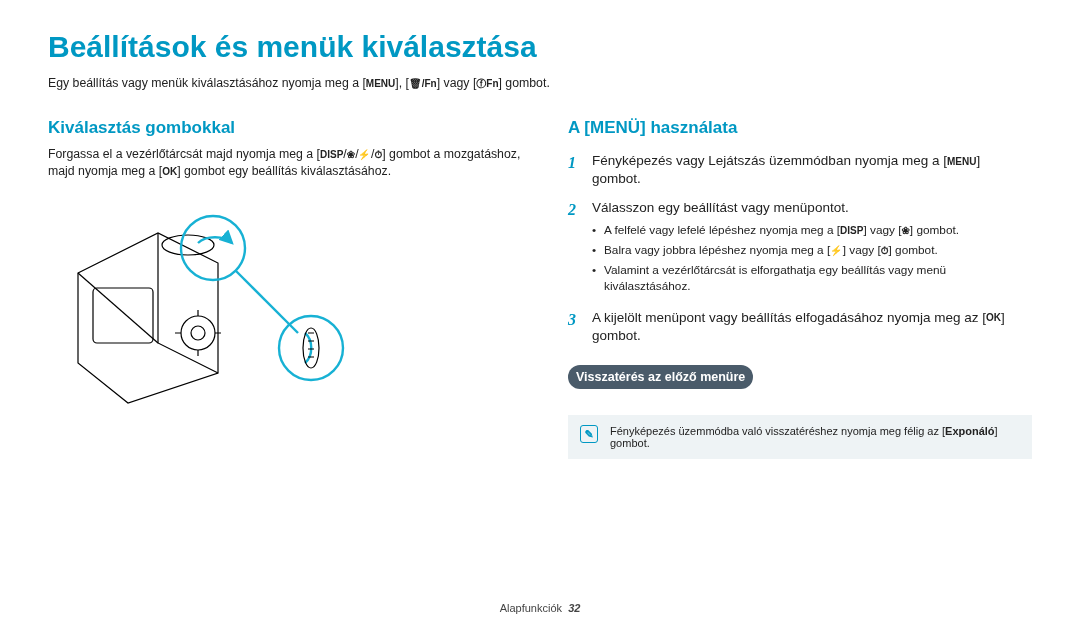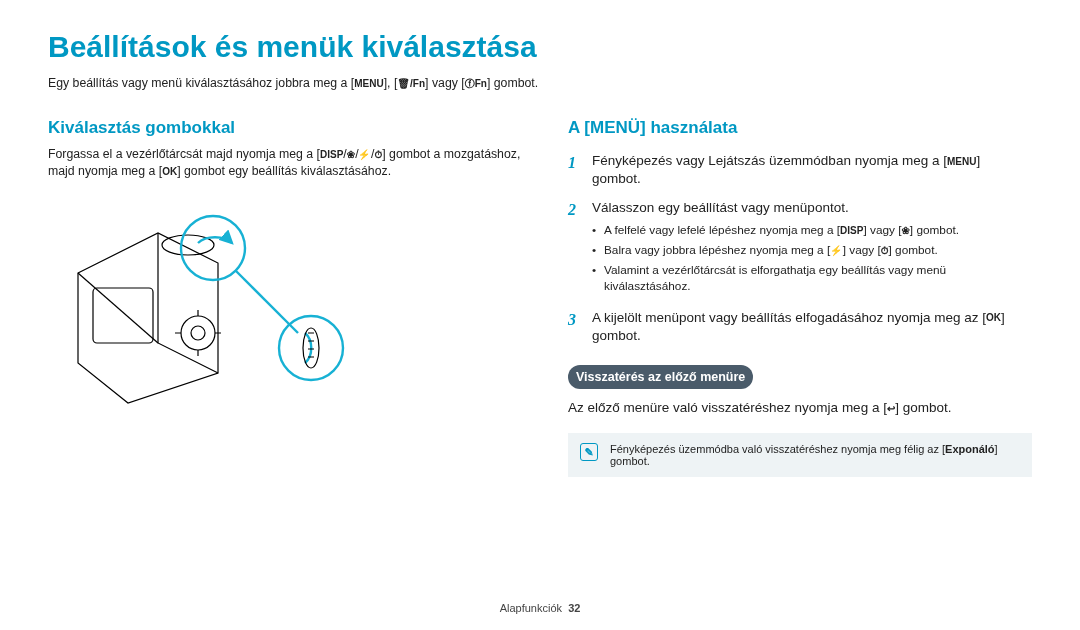--- a/index.html
+++ b/index.html
@@ -117,29 +117,29 @@
     font-weight: bold;
   }
   .footer {
     position: absolute;
     bottom: 16px;
     left: 0; right: 0;
     text-align: center;
     font-size: 11px;
     color: #444;
   }
-  .footer .num { font-weight: bold; }
+  .footer .num { font-weight: bold; font-style: italic; }
 </style>
 </head>
 <body>
 
 <h1 class="page-title">Beállítások és menük kiválasztása</h1>
 
 <p class="intro">
-  <span>Egy beállítás vagy menü kiválasztásához jobbra meg a [</span><span class="icon-glyph" style="font-weight:bold;">MENU</span><span>], [</span><span class="icon-glyph">🗑/Fn</span><span>] vagy [</span><span class="icon-glyph">ⓕFn</span><span>] gombot.</span>
+  <span>Egy beállítás vagy menük kiválasztásához nyomja meg a [</span><span class="icon-glyph" style="font-weight:bold;">MENU</span><span>], [</span><span class="icon-glyph">🗑/Fn</span><span>] vagy [</span><span class="icon-glyph">ⓕFn</span><span>] gombot.</span>
 </p>
 
 <div class="cols">
   <div class="col-left">
     <h2 class="subheading">Kiválasztás gombokkal</h2>
     <p class="body">
       <span>Forgassa el a vezérlőtárcsát majd nyomja meg a [</span><span class="icon-glyph" style="font-weight:bold;">DISP</span>/<span class="icon-glyph">❀</span>/<span class="icon-glyph">⚡</span>/<span class="icon-glyph">⏱</span><span>] gombot a mozgatáshoz, majd nyomja meg a [</span><span class="icon-glyph" style="font-weight:bold;">OK</span><span>] gombot egy beállítás kiválasztásához.</span>
     </p>
 
     <div class="illus-box">
@@ -202,23 +202,20 @@
       <li>
         <span class="num">3</span>
         <div class="step-content">
           <span>A kijelölt menüpont vagy beállítás elfogadásához nyomja meg az [</span><span class="icon-glyph" style="font-weight:bold;">OK</span><span>] gombot.</span>
         </div>
       </li>
     </ol>
 
     <div class="pill">Visszatérés az előző menüre</div>
 
-    <p class="body" style="font-size:13.5px;">
-      <span>Az előző menüre való visszatéréshez nyomja meg a [</span><span class="icon-glyph">↩</span><span>] gombot.</span>
-    </p>
 
     <div class="note-box">
       <div class="note-icon">✎</div>
       <div>
         <span>Fényképezés üzemmódba való visszatéréshez nyomja meg félig az [</span><b>Exponáló</b><span>] gombot.</span>
       </div>
     </div>
   </div>
 </div>
 

